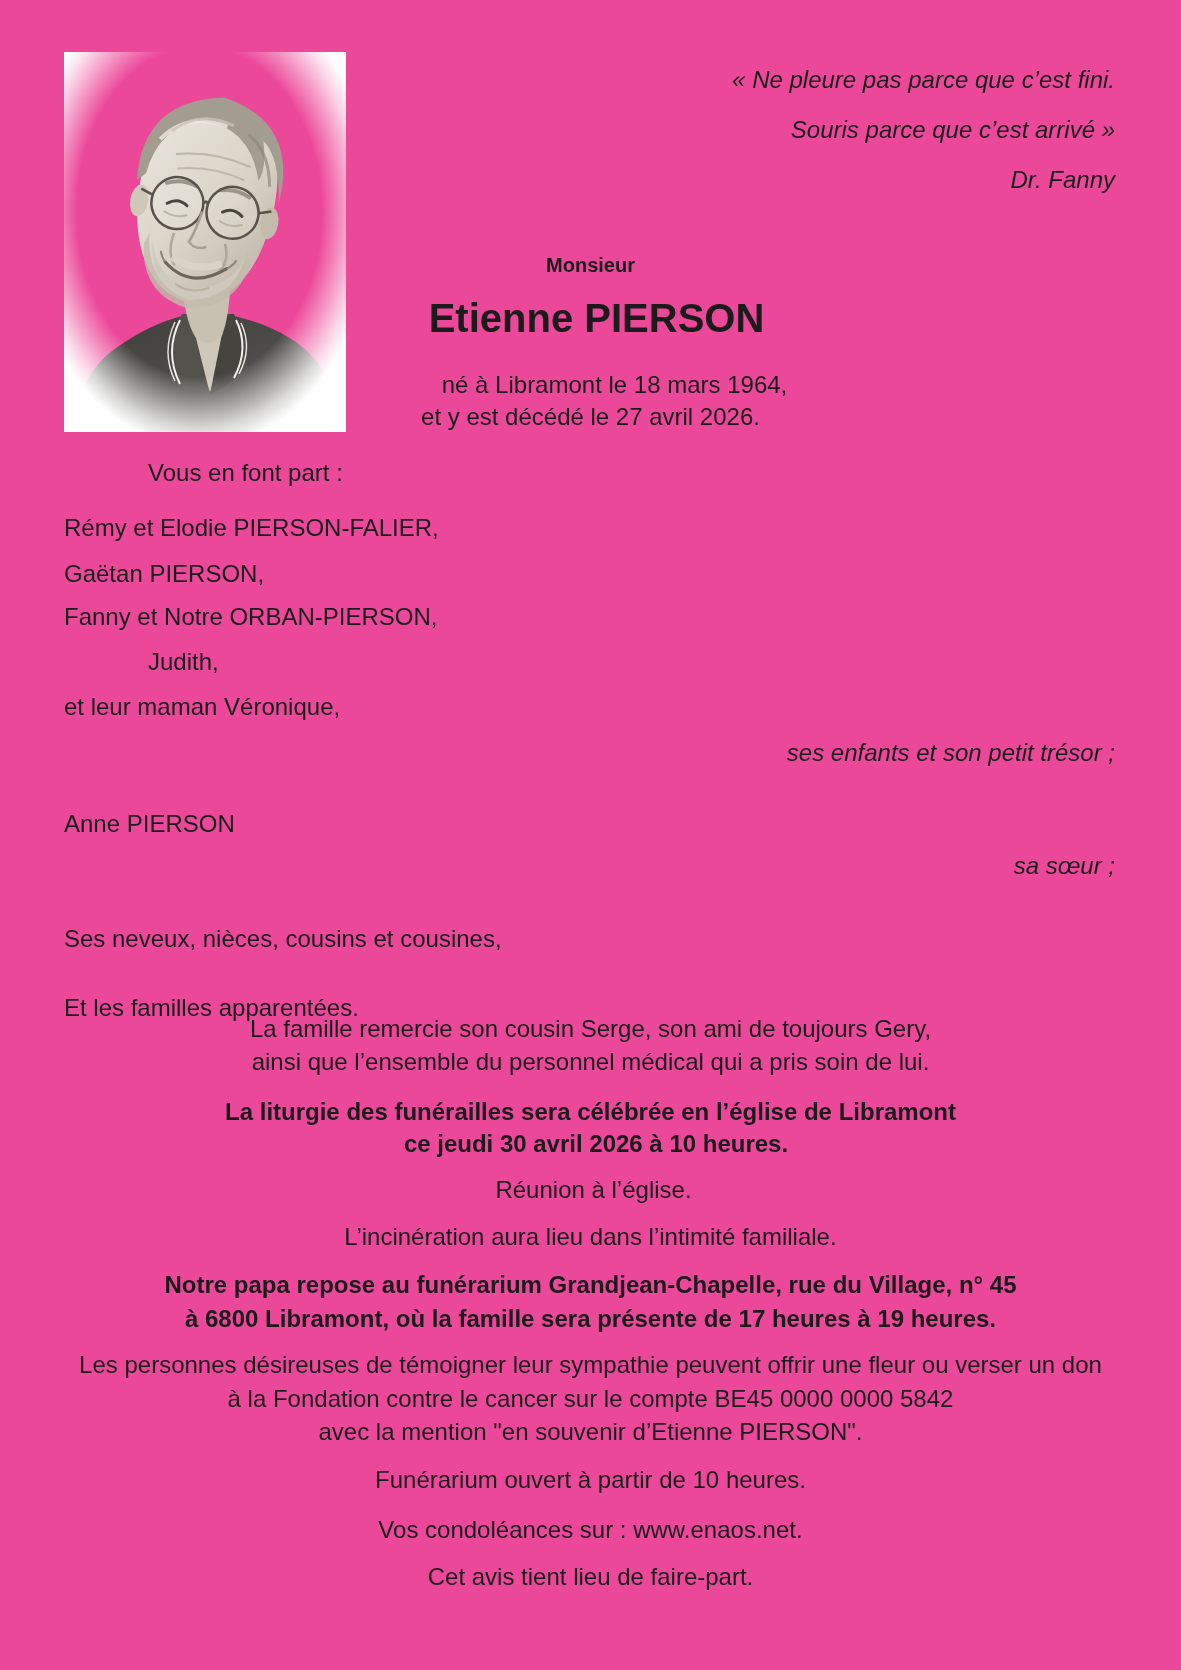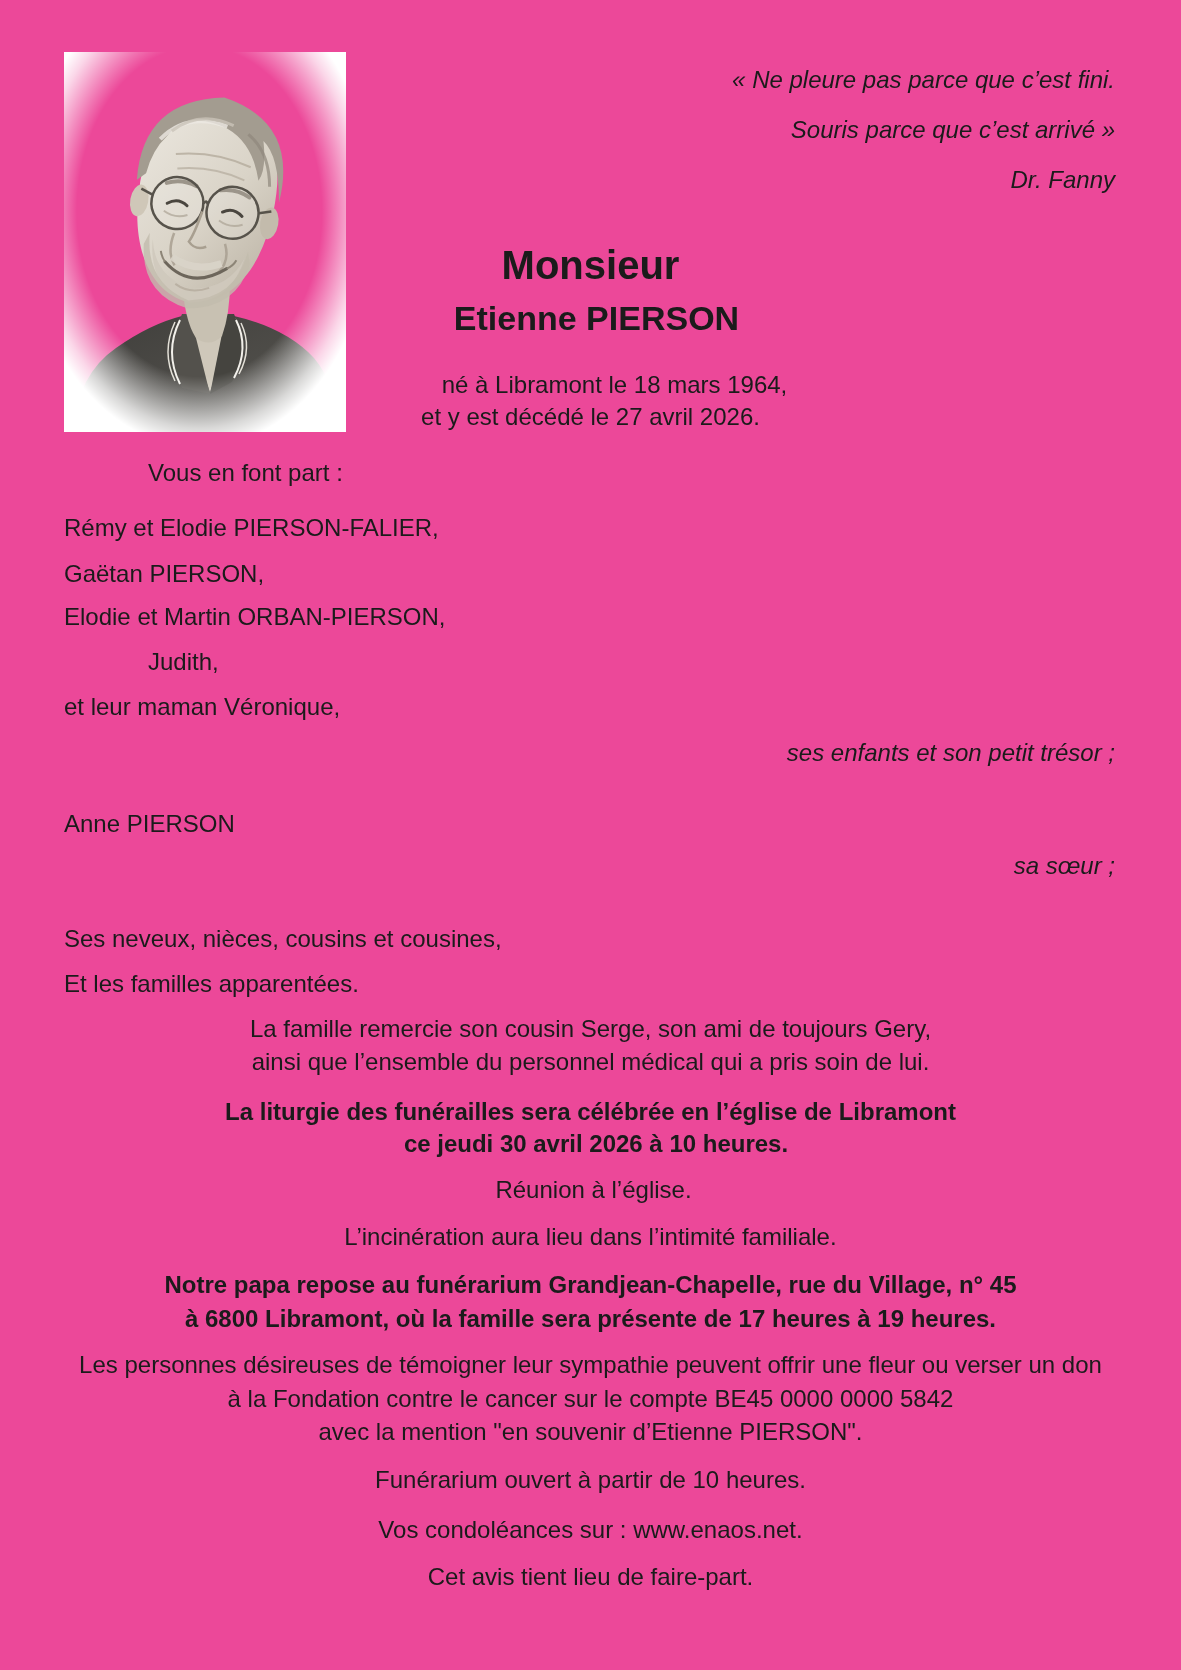--- a/index.html
+++ b/index.html
@@ -17,22 +17,22 @@
     font-size: 24px;
     line-height: 30px;
     white-space: nowrap;
   }
   .left   { left: 64px; }
   .tab    { left: 148px; }
   .center { left: 0; right: 0; text-align: center; white-space: normal; }
   .right  { right: 66px; text-align: right; }
   .b { font-weight: bold; }
   .i { font-style: italic; }
-  .title-monsieur { font-size: 40px; font-weight: bold; line-height: 38px; }
-  .title-name     { font-size: 34px; font-weight: bold; line-height: 48px; margin-left: 12px; }
+  .title-monsieur { font-size: 20px; font-weight: bold; line-height: 38px; }
+  .title-name     { font-size: 40px; font-weight: bold; line-height: 48px; margin-left: 12px; }
   .photo-wrap {
     position: absolute;
     left: 64px;
     top: 52px;
     width: 282px;
     height: 380px;
   }
 </style>
 </head>
 <body>
@@ -128,31 +128,31 @@
   <div class="l right i" style="top:165px;">Dr. Fanny</div>
 
   <div class="l center title-monsieur" style="top:246px;">Monsieur</div>
   <div class="l center title-name" style="top:294px;">Etienne PIERSON</div>
   <div class="l center" style="top:370px;padding-left:48px;">né à Libramont le 18 mars 1964,</div>
   <div class="l center" style="top:402px;">et y est décédé le 27 avril 2026.</div>
 
   <div class="l tab" style="top:458px;">Vous en font part :</div>
   <div class="l left" style="top:513px;">Rémy et Elodie PIERSON-FALIER,</div>
   <div class="l left" style="top:559px;">Gaëtan PIERSON,</div>
-  <div class="l left" style="top:602px;">Elodie et Martin ORBAN-PIERSON,</div>
+  <div class="l left" style="top:602px;">Fanny et Notre ORBAN-PIERSON,</div>
   <div class="l tab" style="top:647px;">Judith,</div>
   <div class="l left" style="top:692px;">et leur maman Véronique,</div>
 
   <div class="l right i" style="top:738px;">ses enfants et son petit trésor ;</div>
 
   <div class="l left" style="top:809px;">Anne PIERSON</div>
   <div class="l right i" style="top:851px;">sa sœur ;</div>
 
   <div class="l left" style="top:924px;">Ses neveux, nièces, cousins et cousines,</div>
-  <div class="l left" style="top:969px;">Et les familles apparentées.</div>
+  <div class="l left" style="top:993px;">Et les familles apparentées.</div>
 
   <div class="l center" style="top:1014px;">La famille remercie son cousin Serge, son ami de toujours Gery,</div>
   <div class="l center" style="top:1047px;">ainsi que l’ensemble du personnel médical qui a pris soin de lui.</div>
 
   <div class="l center b" style="top:1097px;">La liturgie des funérailles sera célébrée en l’église de Libramont</div>
   <div class="l center b" style="top:1129px;margin-left:11px;">ce jeudi 30 avril 2026 à 10 heures.</div>
   <div class="l center" style="top:1175px;padding-left:6px;">Réunion à l’église.</div>
   <div class="l center" style="top:1222px;">L’incinération aura lieu dans l’intimité familiale.</div>
 
   <div class="l center b" style="top:1270px;">Notre papa repose au funérarium Grandjean-Chapelle, rue du Village, n° 45</div>

